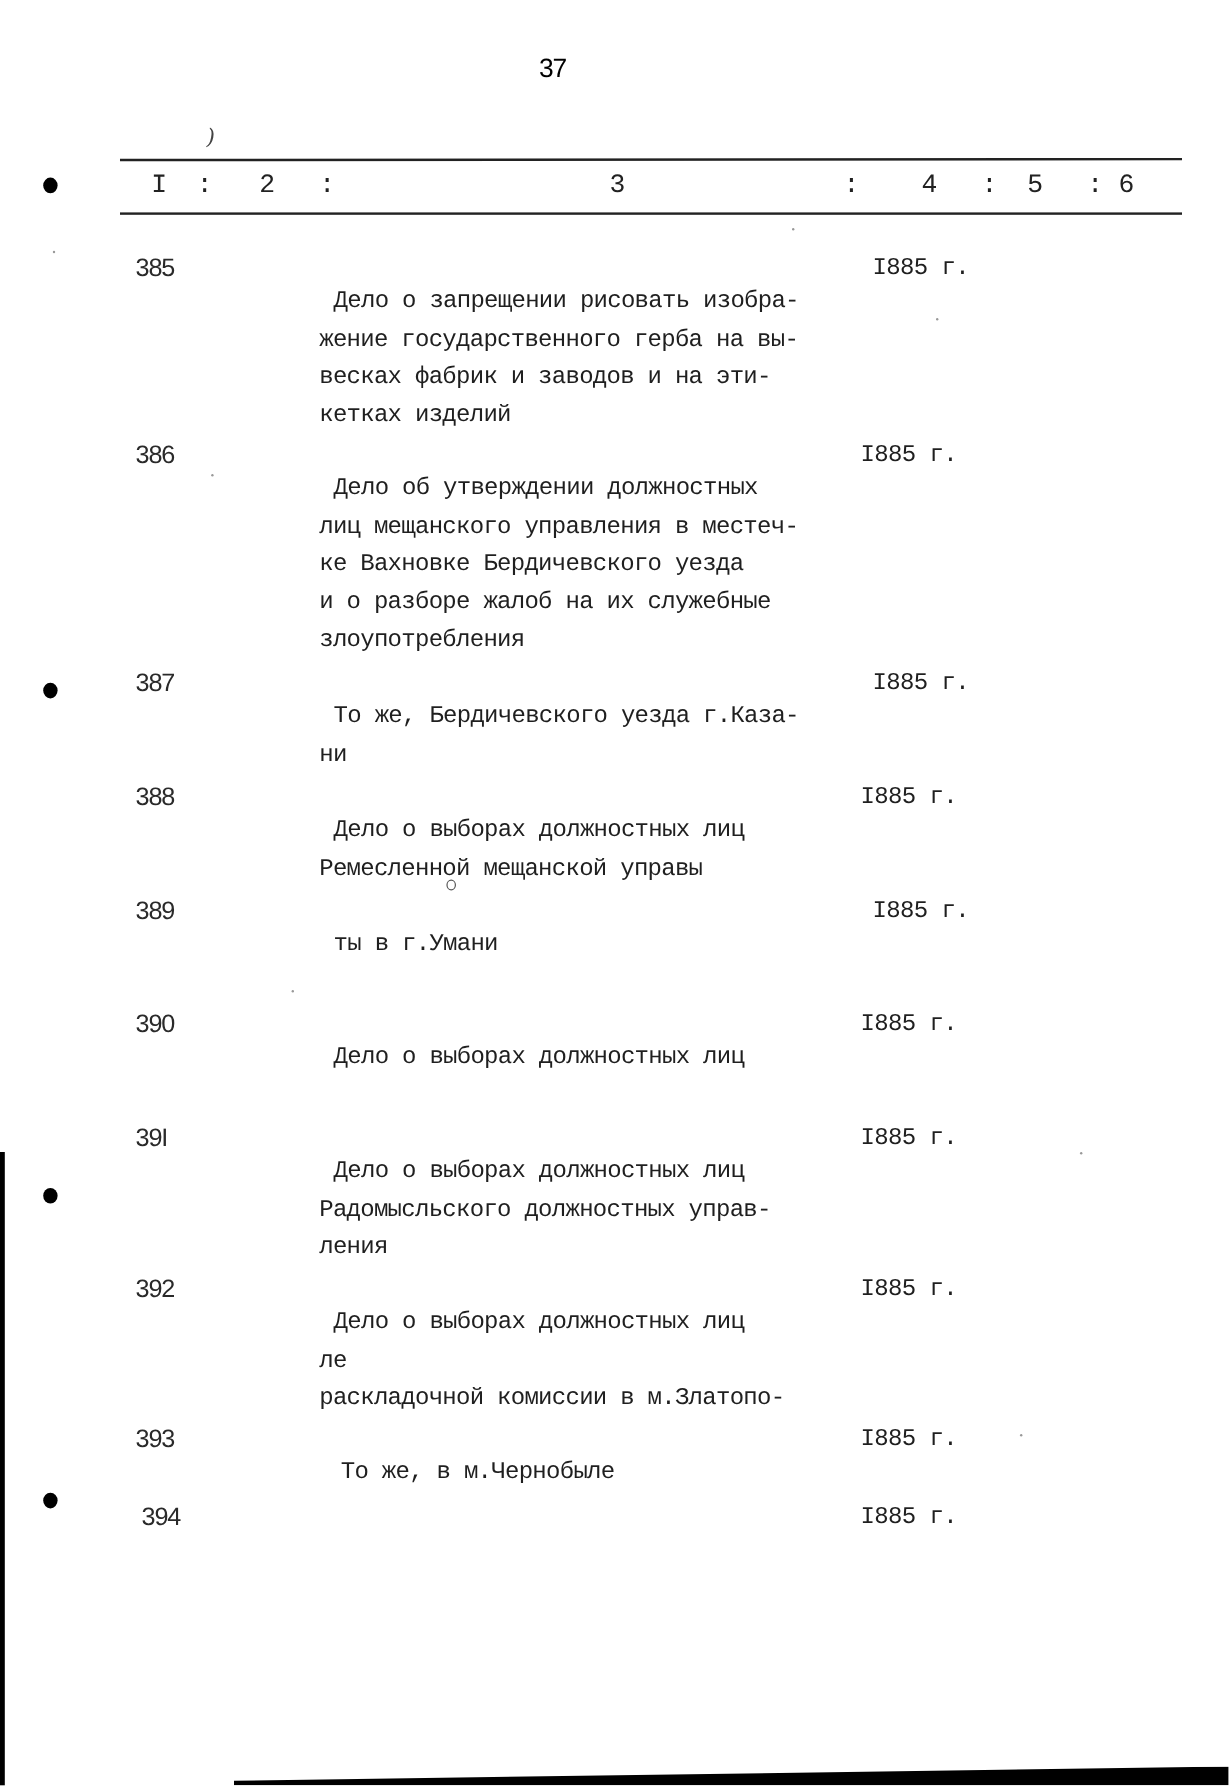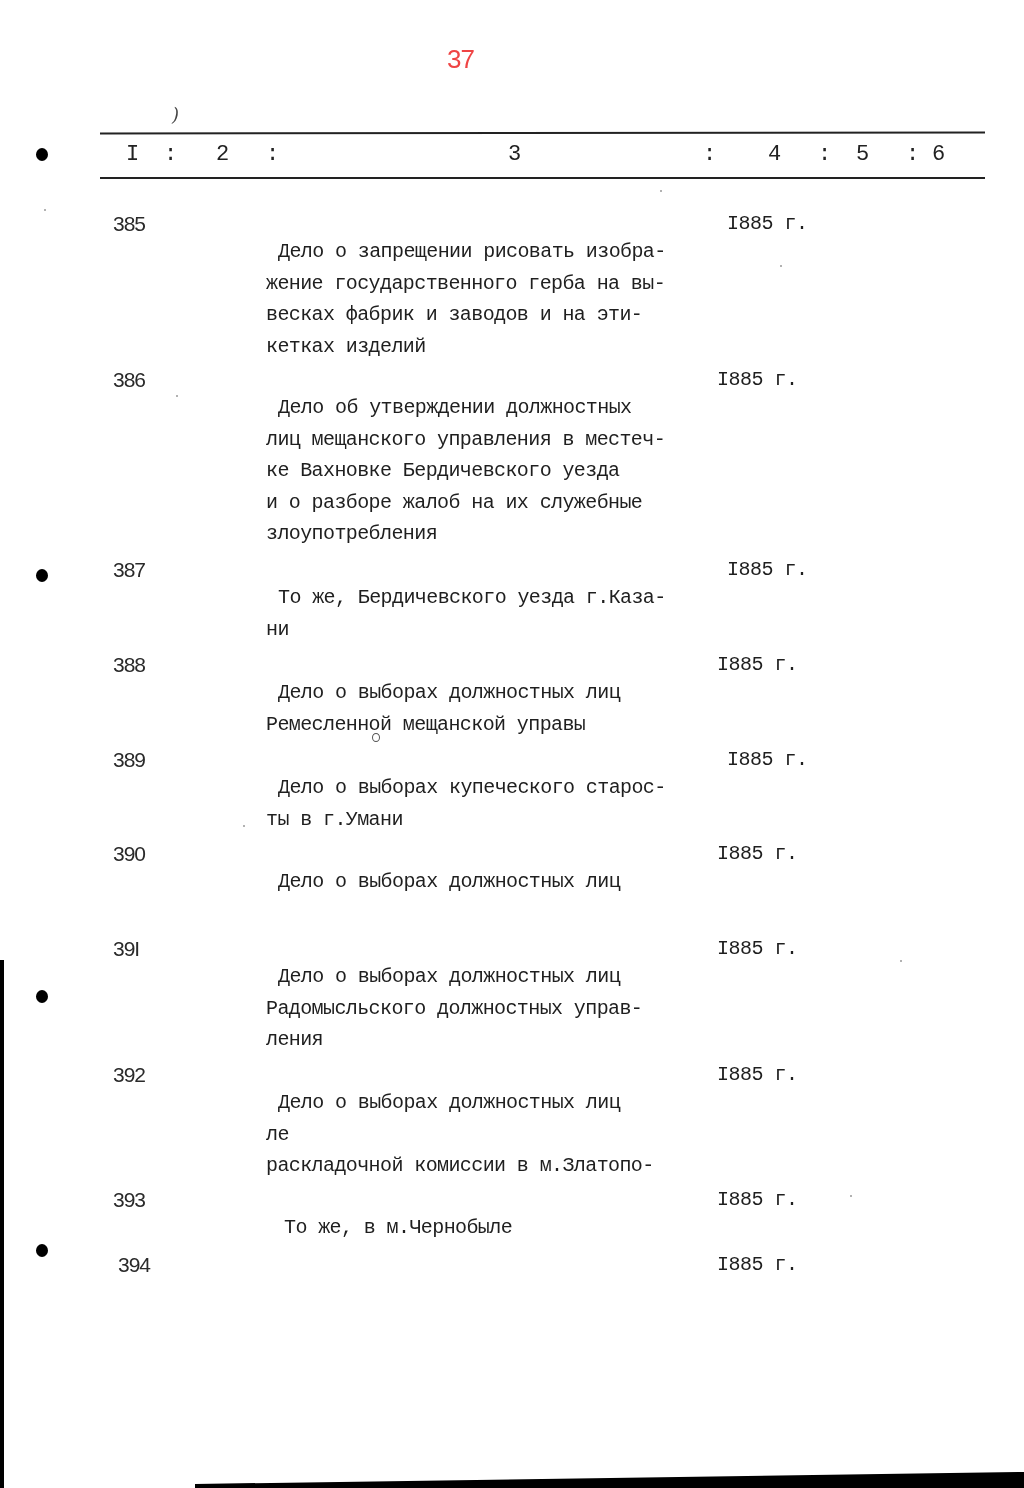--- a/index.html
+++ b/index.html
@@ -4,21 +4,21 @@
 <style>
   html, body { margin:0; padding:0; }
   body {
     width:1024px; height:1488px; position:relative; overflow:hidden;
     background:#ffffff; color:#1a1a1a;
     font-family:"Liberation Mono","DejaVu Sans Mono",monospace;
   }
   .page-number {
     position:absolute; top:44px; left:0; width:921px; text-align:center;
     font-family:"Liberation Sans","DejaVu Sans",sans-serif;
-    font-size:26px; letter-spacing:-1px; color:#ef4444;
+    font-size:22px; letter-spacing:-1px; color:#000000;
   }
   .pencil-mark {
     position:absolute; left:172px; top:104px; font-size:18px; color:#444;
     font-family:"DejaVu Serif",serif; font-style:italic;
   }
   .rule { position:absolute; left:100px; width:885px; height:2px; background:#222; }
   .rule.top { top:132px; transform:rotate(-0.05deg); }
   .rule.bottom { top:177px; }
   .header-row {
     position:absolute; top:142px; left:100px; width:885px; height:30px;
@@ -114,21 +114,20 @@
   <div class="rec-desc">
     <span class="line">Дело о выборах должностных лиц</span>
     <span class="line">Ремесленной мещанской управы</span>
   </div>
   <div class="rec-date">I885 г.</div>
 </div>
 
 <div class="rec" style="top:748px">
   <div class="rec-num">389</div>
   <div class="rec-desc">
-    <span class="line">Дело о выборах купеческого старос-</span>
     <span class="line">ты в г.Умани</span>
   </div>
   <div class="rec-date" style="left:727px">I885 г.</div>
 </div>
 
 <div class="rec" style="top:842px">
   <div class="rec-num">390</div>
   <div class="rec-desc">
     <span class="line">Дело о выборах должностных лиц</span>
   </div>

